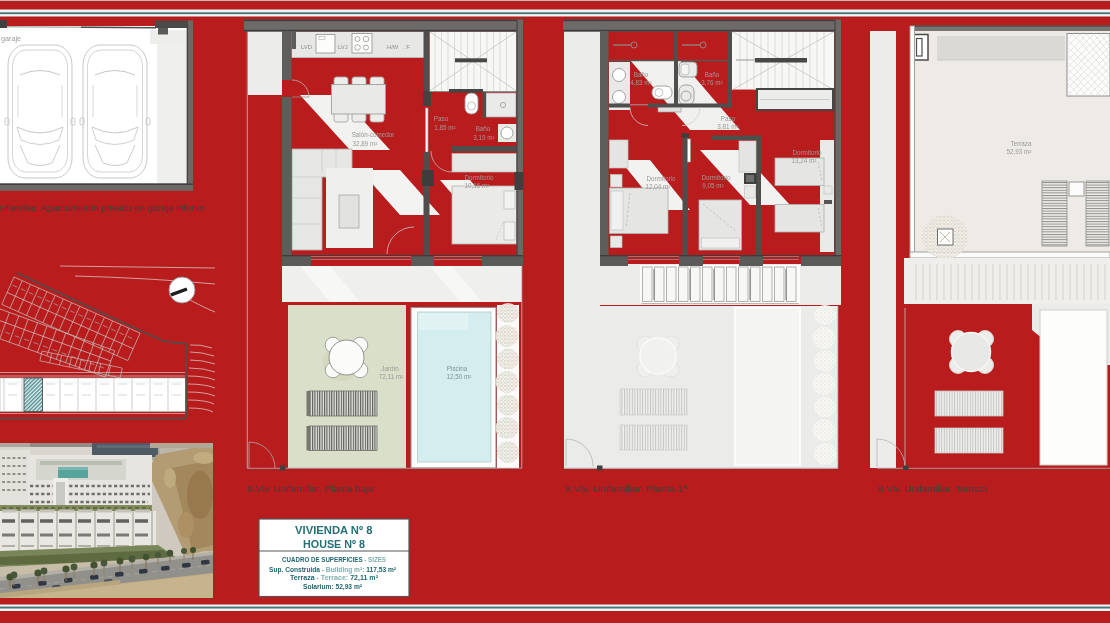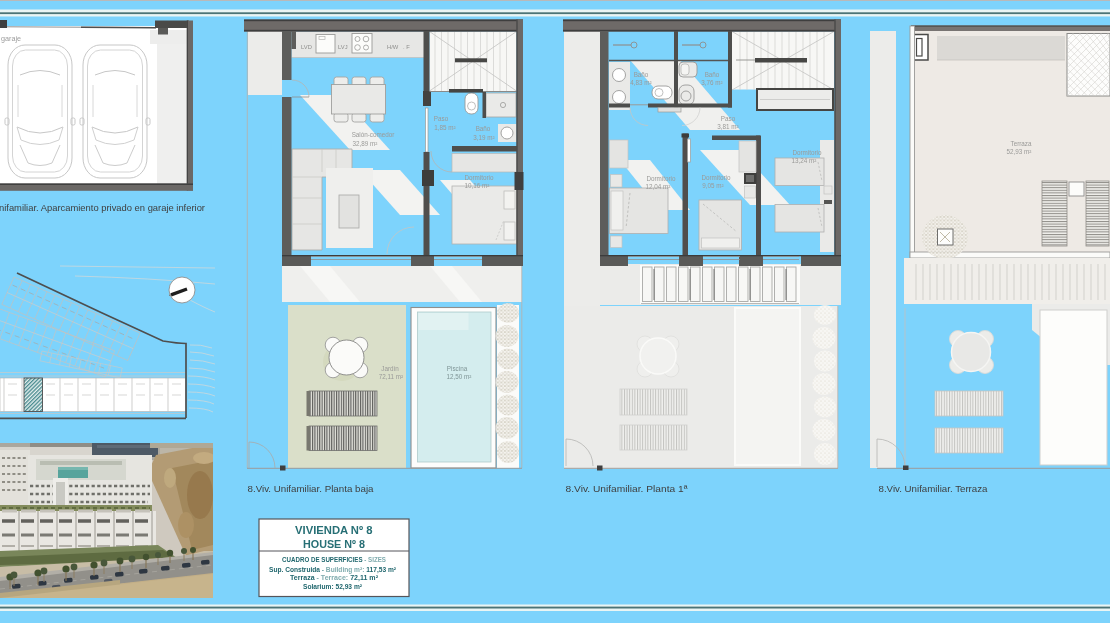--- a/index.html
+++ b/index.html
@@ -1,16 +1,16 @@
 <!DOCTYPE html>
 <html><head>
 <meta charset="utf-8">
 <style>
   html,body{margin:0;padding:0;background:#ffffff;}
-  #page{position:relative;width:1110px;height:623px;overflow:hidden;background:#7dd3fc;
+  #page{position:relative;width:1110px;height:623px;overflow:hidden;background:#b91c1c;
         font-family:"Liberation Sans", sans-serif;}
   svg text{font-family:"Liberation Sans", sans-serif;}
 </style>
 </head>
 <body>
 <div id="page">
 <svg width="1110" height="623" viewBox="0 0 1110 623">
 <defs>
   <pattern id="loungerHatch" width="2.4" height="8" patternUnits="userSpaceOnUse">
     <rect width="2.4" height="8" fill="#e3e3dc"></rect>

